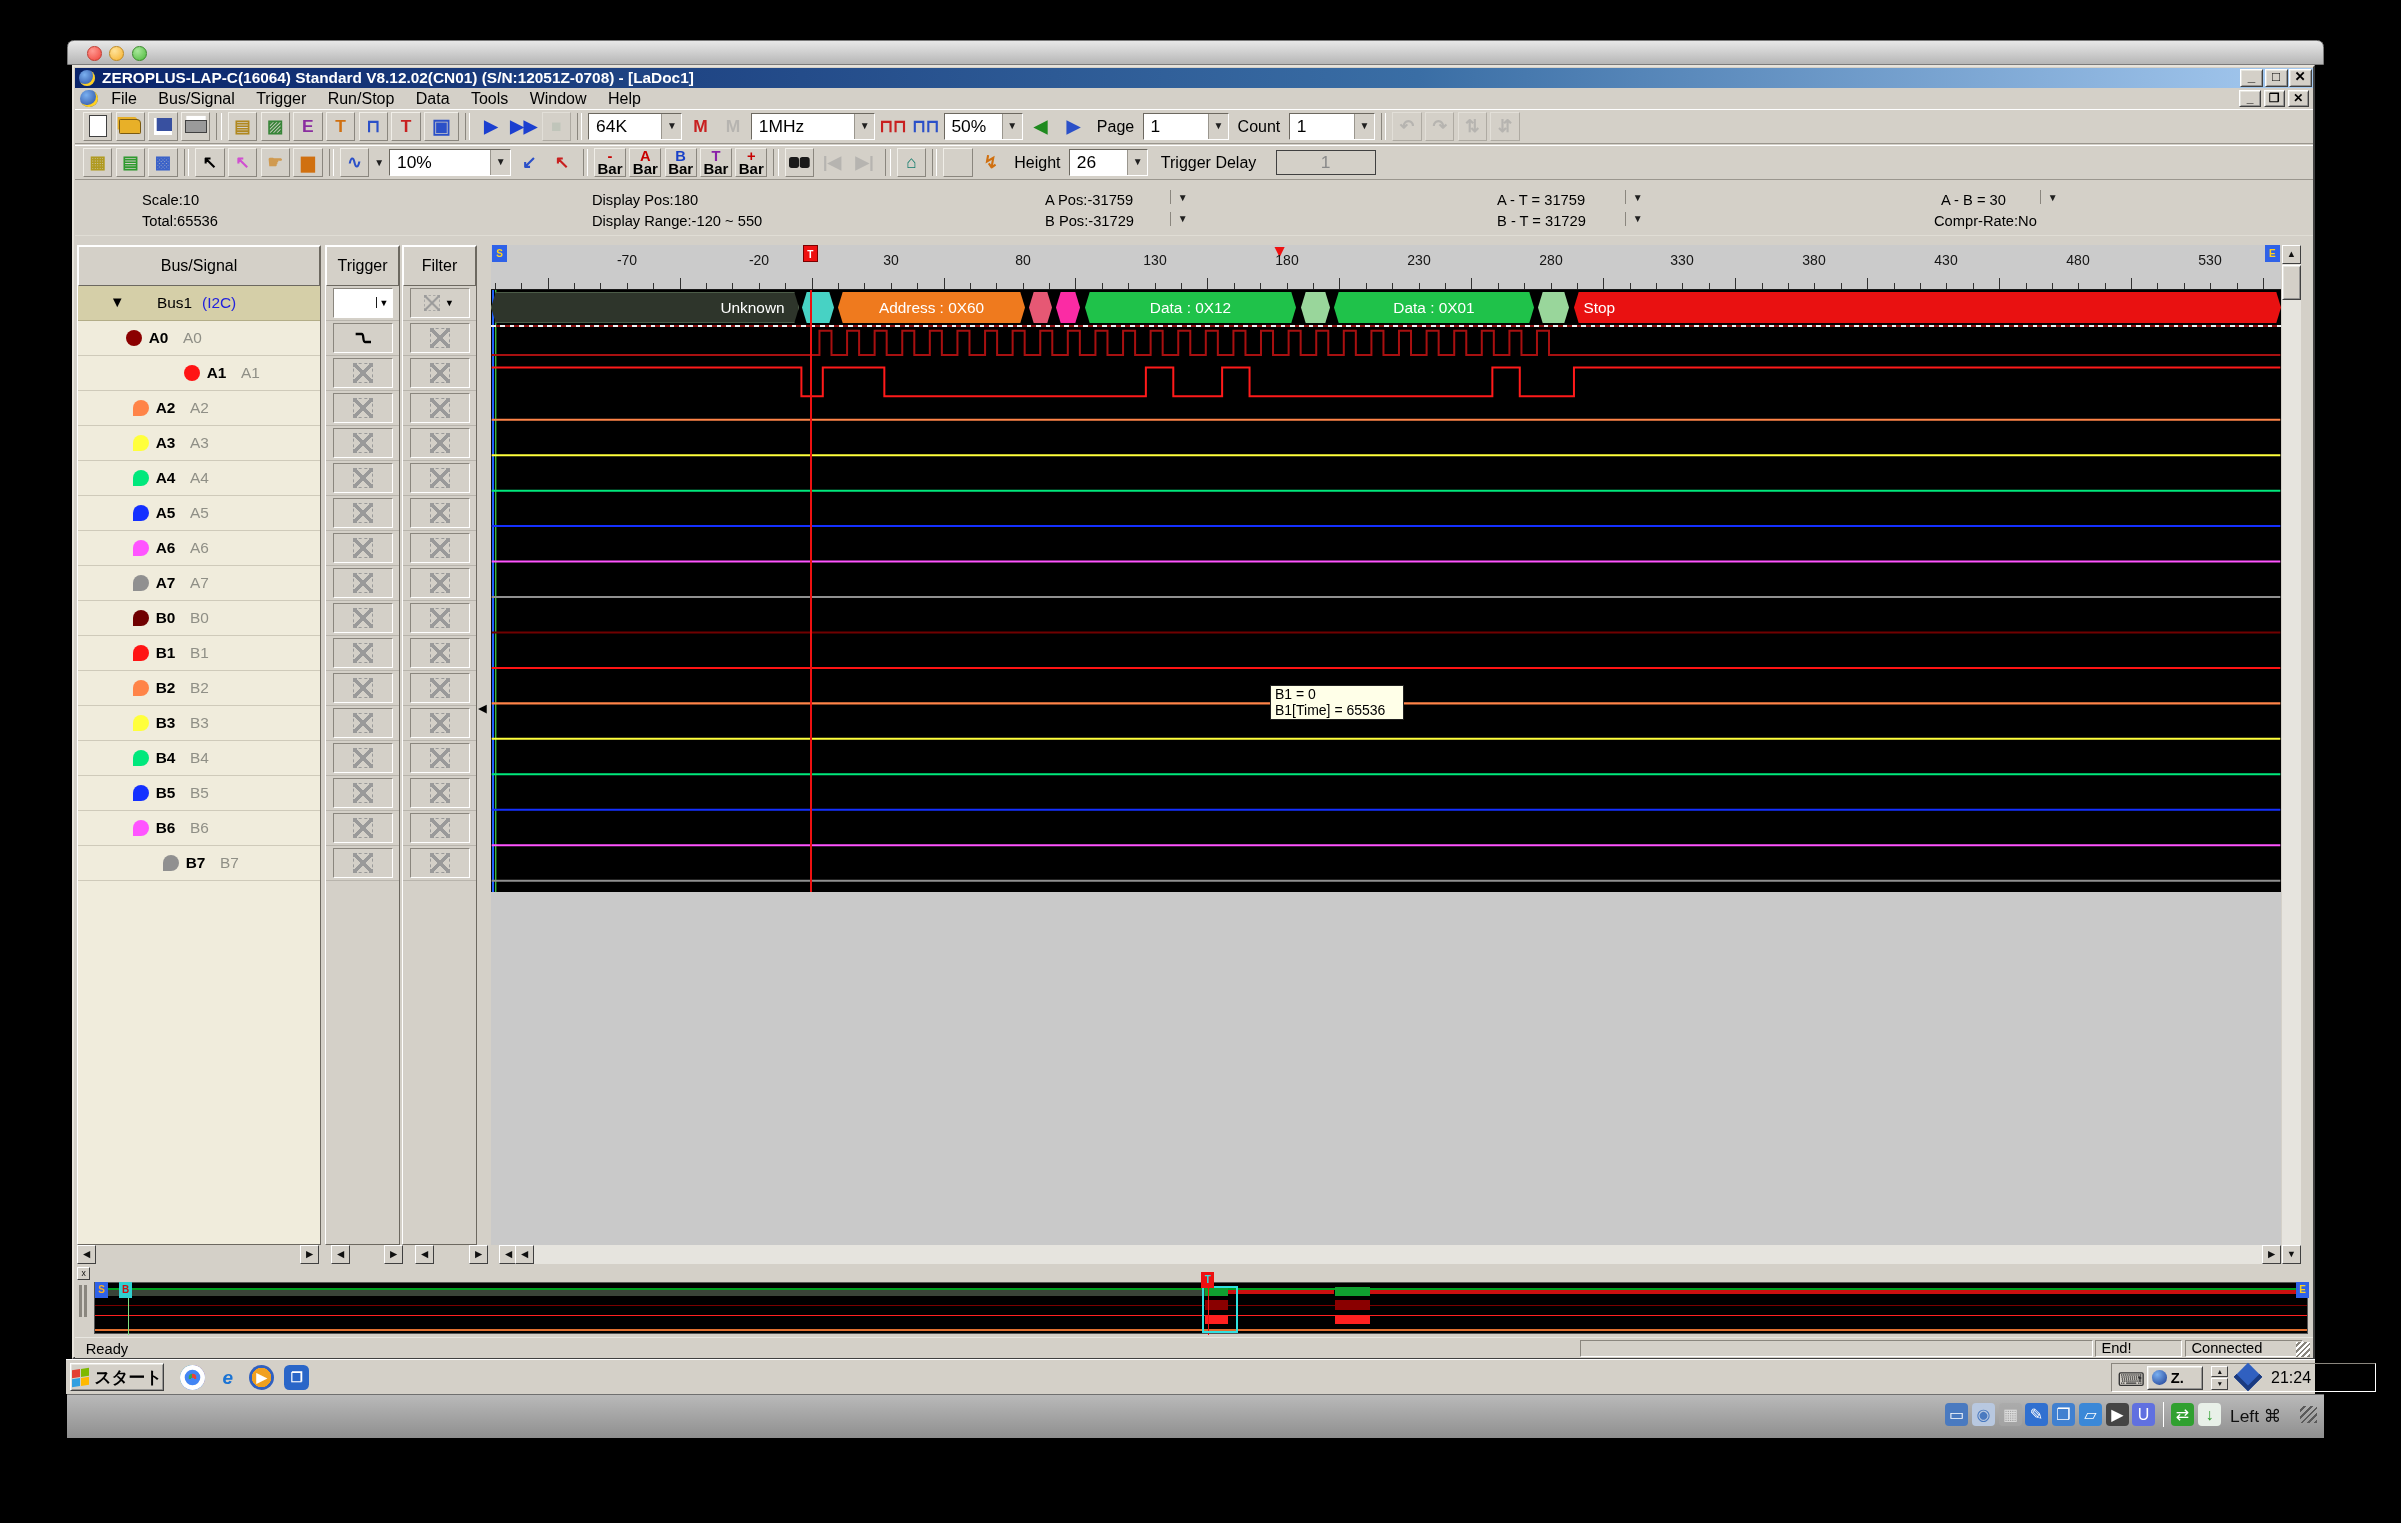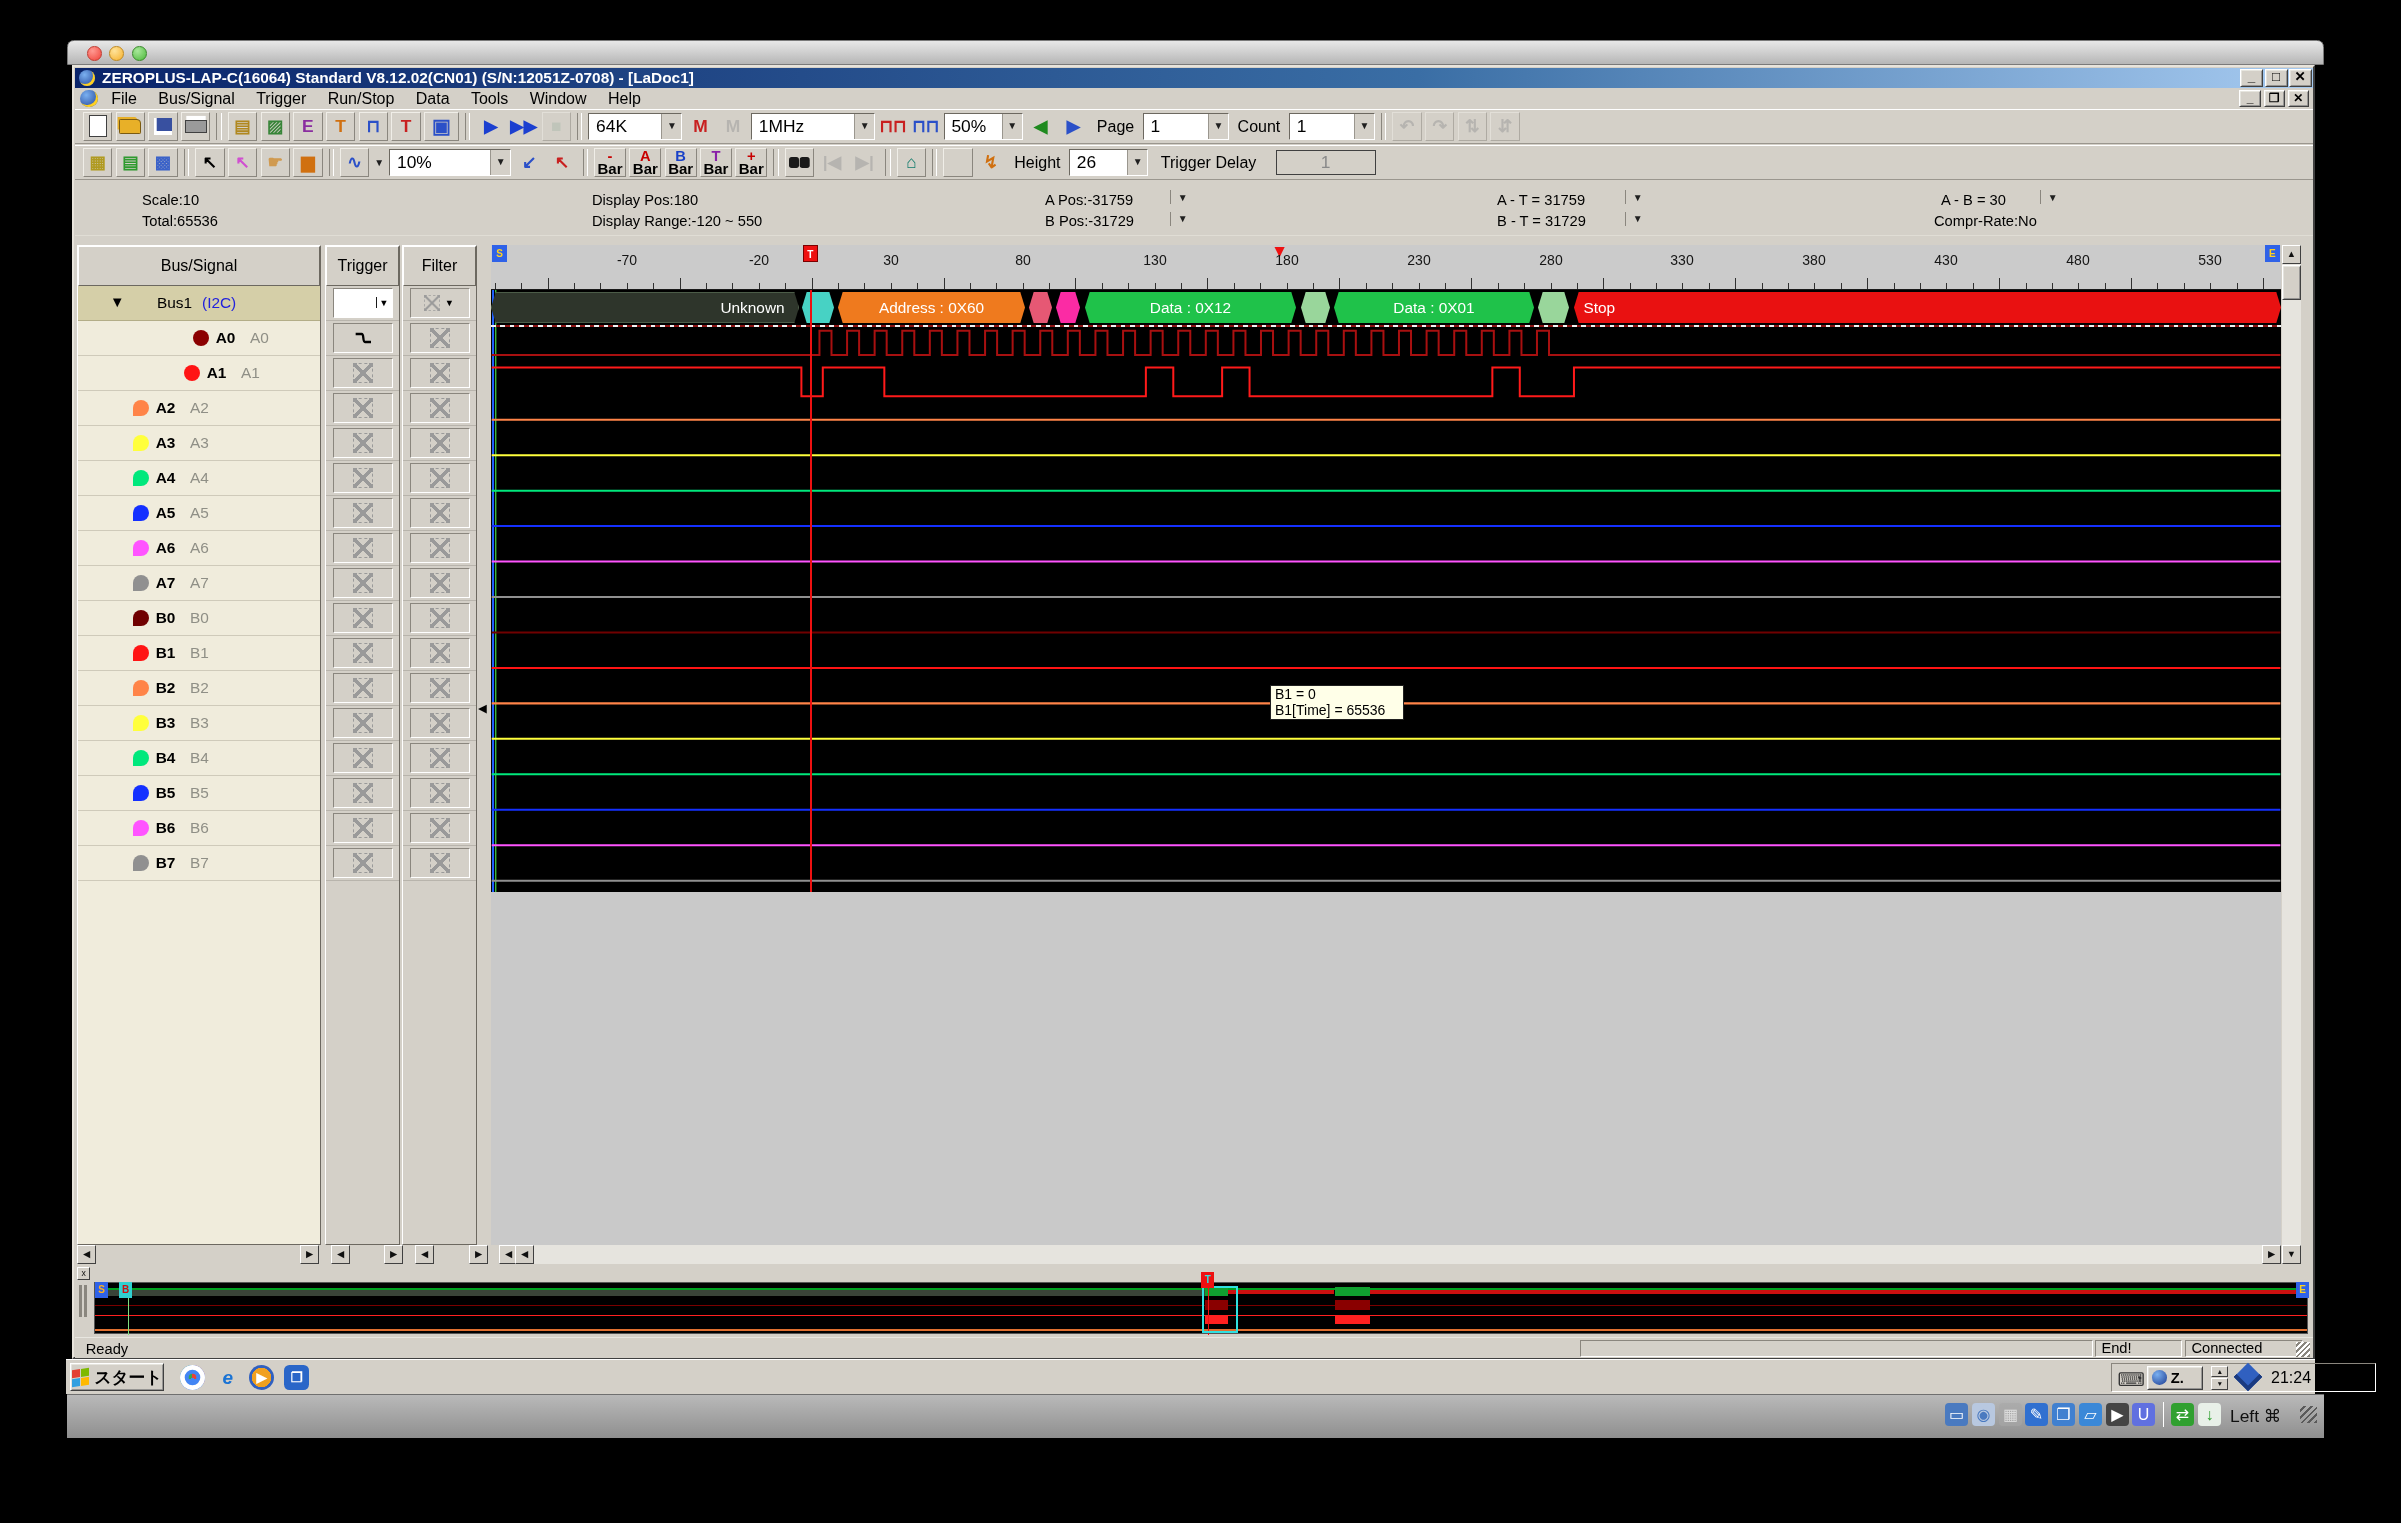--- a/index.html
+++ b/index.html
@@ -328,21 +328,21 @@
   <div class="abs" style="left:75px;top:236px;width:2238px;height:1102px;background:#d4d0c8;"></div>
 
   <div class="pcol abs" style="left:77px;top:245px;width:244px;height:1000px;background:#f0ecdc;">
     <div class="phead">Bus/Signal</div>
     <div class="busrow">
       <span class="abs txt" style="left:32px;top:8px;font-size:14.7px;color:#000;">▼</span>
       <span class="abs txt" style="left:79px;top:8px;font-size:15.4px;color:#000;">Bus1</span>
       <span class="abs txt" style="left:124px;top:8px;font-size:15.4px;color:#2222dd;">(I2C)</span>
     </div>
     <div id="bus-rows">
-        <div class="sigrow" style="padding-left: 115px;">
+        <div class="sigrow" style="padding-left: 48px;">
           <span class="blob circle" style="background: rgb(139, 0, 0);"></span>
           <span class="sname">A0</span>
           <span class="salias">A0</span>
         </div>
         <div class="sigrow" style="padding-left: 106px;">
           <span class="blob circle" style="background: rgb(255, 20, 20);"></span>
           <span class="sname">A1</span>
           <span class="salias">A1</span>
         </div>
         <div class="sigrow" style="padding-left: 55px;">
@@ -403,21 +403,21 @@
         <div class="sigrow" style="padding-left: 55px;">
           <span class="blob drop" style="background: rgb(20, 48, 255);"></span>
           <span class="sname">B5</span>
           <span class="salias">B5</span>
         </div>
         <div class="sigrow" style="padding-left: 55px;">
           <span class="blob drop" style="background: rgb(255, 84, 255);"></span>
           <span class="sname">B6</span>
           <span class="salias">B6</span>
         </div>
-        <div class="sigrow" style="padding-left: 55px;">
+        <div class="sigrow" style="padding-left: 85px;">
           <span class="blob drop" style="background: rgb(144, 144, 144);"></span>
           <span class="sname">B7</span>
           <span class="salias">B7</span>
         </div>
       </div>
   </div>
 
   <div class="pcol abs" style="left:325px;top:245px;width:75px;height:1000px;">
     <div class="phead">Trigger</div>
     <div class="cellrow">

